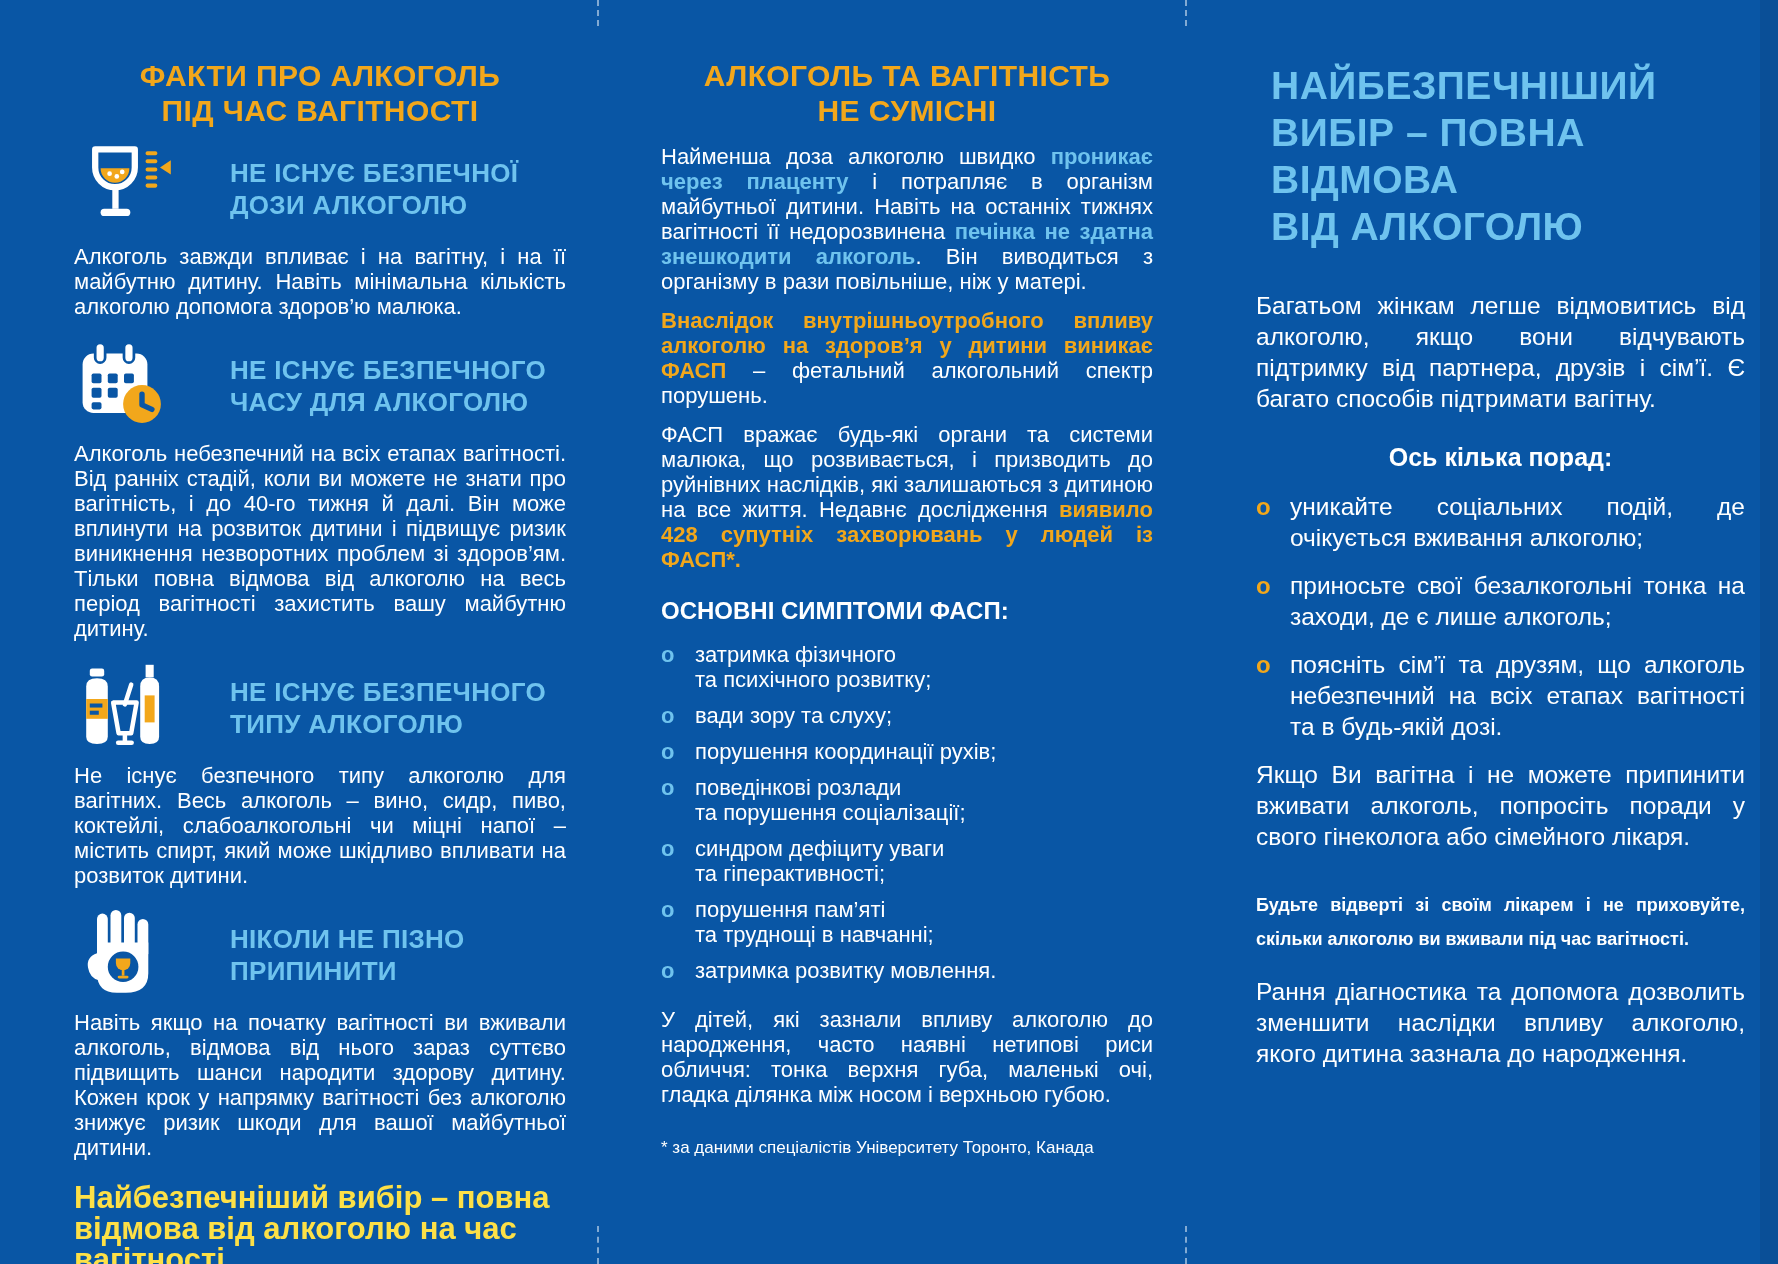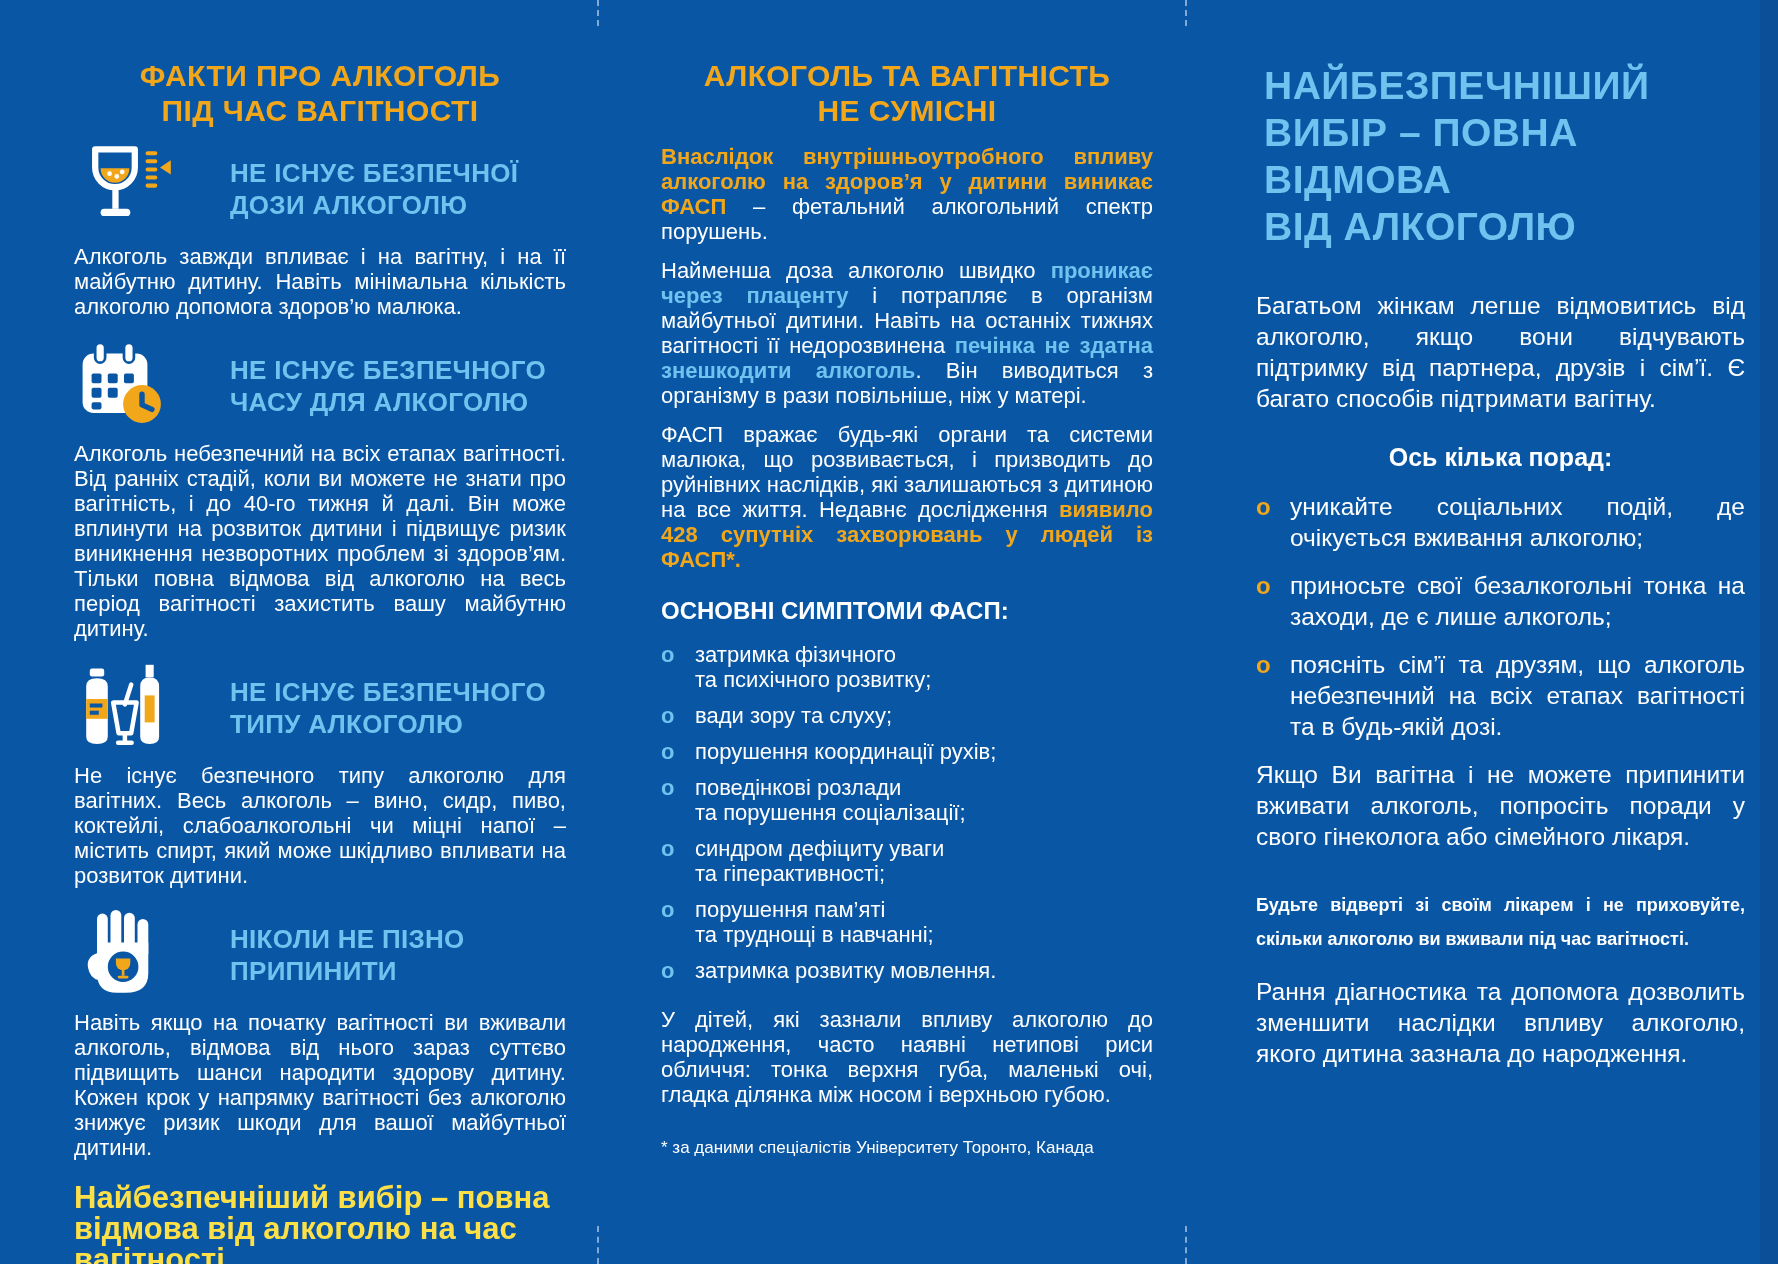--- a/index.html
+++ b/index.html
@@ -25,21 +25,21 @@
     letter-spacing:.4px;
     white-space:pre-line;
     margin:0 0 16px 0;
   }
   .panel-title-big{
     color:#6FC3EE;
     font-weight:700;
     font-size:39px;line-height:47px;
     letter-spacing:.5px;
     white-space:pre-line;
-    margin:0 0 40px 8px;
+    margin:0 0 40px 15px;
   }
 
   .section{margin-bottom:22px;}
   .section-header{display:flex;align-items:center;margin-bottom:10px;gap:40px;}
   .icon-box{width:100px;height:90px;flex:none;margin-right:16px;}
   .icon-box svg{width:100%;height:100%;display:block;}
   .section-heading{
     color:#6FC3EE;font-weight:700;
     font-size:26px;line-height:32px;
     letter-spacing:.3px;
@@ -210,23 +210,23 @@
     </div>
 
     <div class="highlight-yellow">Найбезпечніший вибір – повна
 відмова від алкоголю на час вагітності.</div>
   </div>
 
   <div class="panel panel-middle">
     <h2 class="panel-title">АЛКОГОЛЬ ТА ВАГІТНІСТЬ
 НЕ СУМІСНІ</h2>
 
+    <p class="body-text"><span>Найменша доза алкоголю швидко </span><span class="seg-blue">проникає через плаценту</span><span> і потрапляє в організм майбутньої дитини. Навіть на останніх тижнях вагітності її недорозвинена </span><span class="seg-blue">печінка не здатна знешкодити алкоголь</span><span>. Він виводиться з організму в рази повільніше, ніж у матері.</span></p>
+
     <p class="body-text"><span class="seg-yellow">Внаслідок внутрішньоутробного впливу алкоголю на здоров’я у дитини виникає ФАСП</span><span> – фетальний алкогольний спектр порушень.</span></p>
-
-    <p class="body-text"><span>Найменша доза алкоголю швидко </span><span class="seg-blue">проникає через плаценту</span><span> і потрапляє в організм майбутньої дитини. Навіть на останніх тижнях вагітності її недорозвинена </span><span class="seg-blue">печінка не здатна знешкодити алкоголь</span><span>. Він виводиться з організму в рази повільніше, ніж у матері.</span></p>
 
     <p class="body-text"><span>ФАСП вражає будь-які органи та системи малюка, що розвивається, і призводить до руйнівних наслідків, які залишаються з дитиною на все життя. Недавнє дослідження </span><span class="seg-yellow">виявило 428 супутніх захворювань у людей із ФАСП*.</span></p>
 
     <div class="list-title">ОСНОВНІ СИМПТОМИ ФАСП:</div>
 
     <ul class="bullet-list">
       <li class="bullet-item">
           <span class="bullet-marker">о</span>
           <span class="bullet-text">затримка фізичного
 та психічного розвитку;</span>

